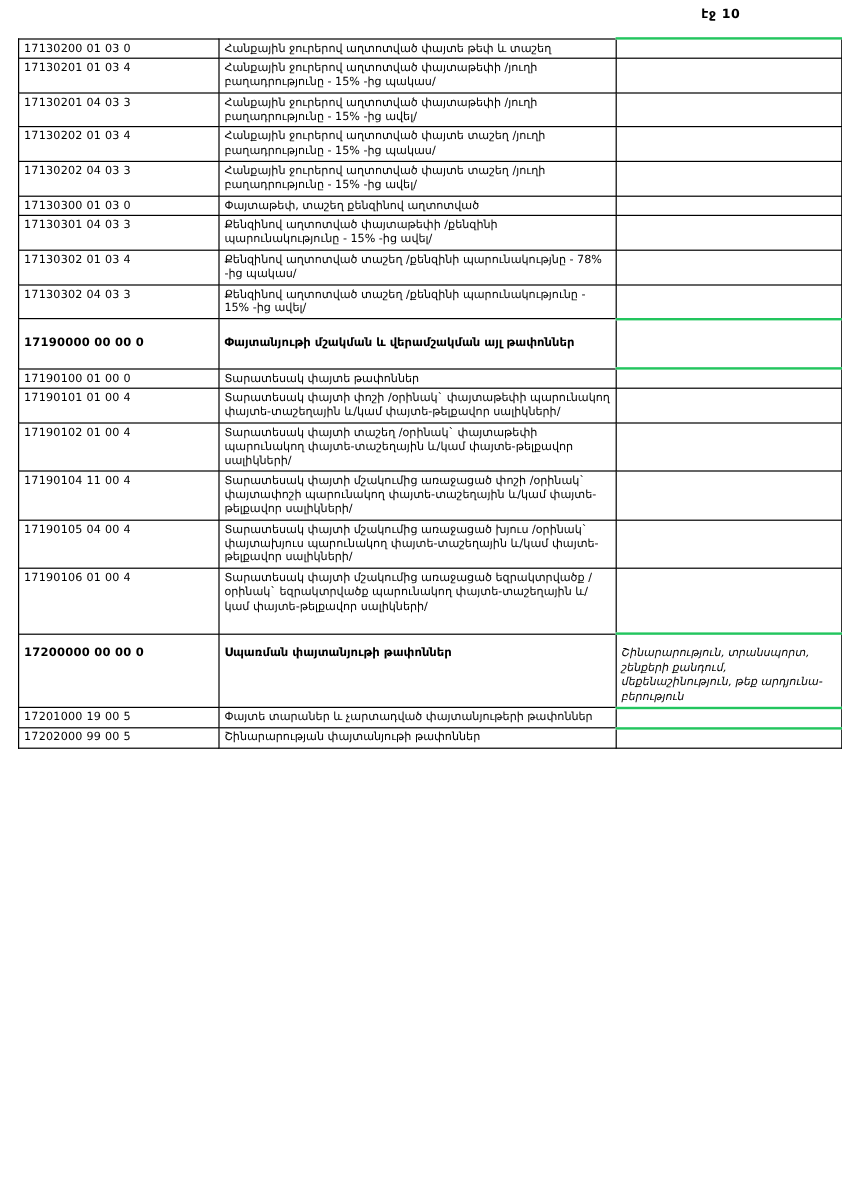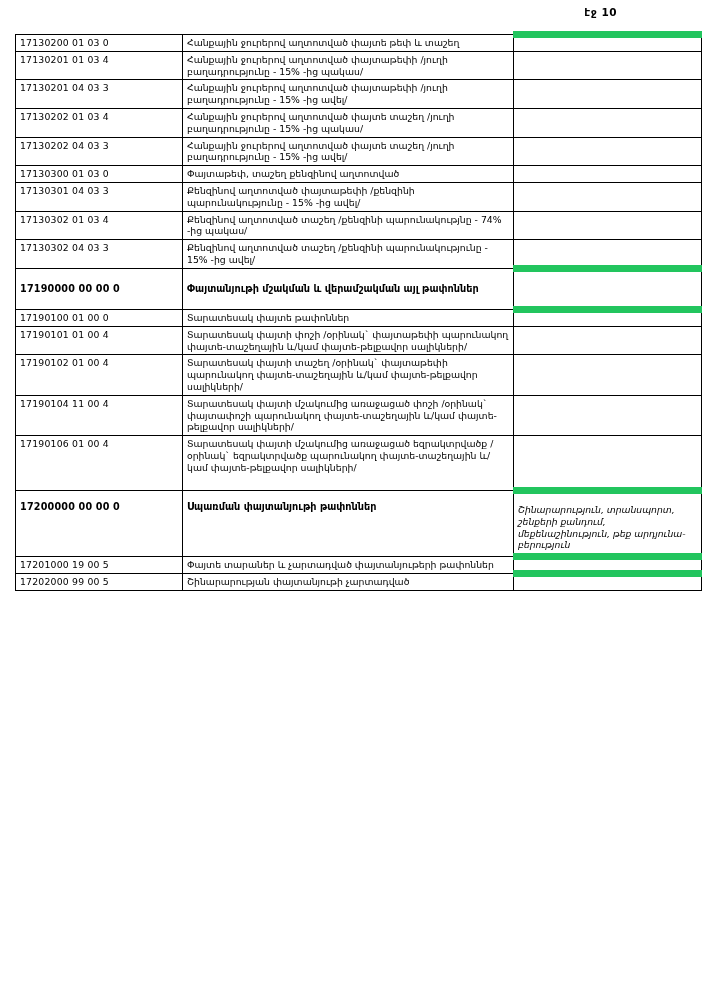--- a/index.html
+++ b/index.html
@@ -67,21 +67,21 @@
   tr.group td.name { font-size: 9.7px; margin-left: 20px; }
 
   td.note.multi {
     font-style: italic;
     font-size: 9.2px;
     line-height: 1.3;
   }
   
   td.note { border-left: 1px solid #000; }
   td.note.dashedtop { border-top: 1px dashed #555; }
-  td.note.nodash { border-top: 7px solid #22c55e; }
+  td.note.nodash { border-top: 2px solid #22c55e; }
 </style>
 </head>
 <body>
 
 <div class="page">
 
   <div class="page-header">էջ 10</div>
 
   <table class="reg">
     <colgroup>
@@ -129,21 +129,21 @@
 
 
       <tr>
         <td class="code">17130301 04 03 3</td>
         <td class="name">Քենզինով աղտոտված փայտաթեփի /քենզինի պարունակությունը - 15% -ից ավել/</td>
         <td class="note dashedtop"></td>
       </tr>
 
       <tr>
         <td class="code">17130302 01 03 4</td>
-        <td class="name">Քենզինով աղտոտված տաշեղ /քենզինի պարունակությնը - 74% -ից պակաս/</td>
+        <td class="name">Քենզինով աղտոտված տաշեղ /քենզինի պարունակությնը - 78% -ից պակաս/</td>
         <td class="note dashedtop"></td>
       </tr>
 
       <tr>
         <td class="code">17130302 04 03 3</td>
         <td class="name">Քենզինով աղտոտված տաշեղ /քենզինի պարունակությունը - 15% -ից ավել/</td>
         <td class="note dashedtop"></td>
       </tr>
 
       <tr class="group">
@@ -170,20 +170,25 @@
         <td class="note dashedtop"></td>
       </tr>
 
 
       <tr>
         <td class="code">17190104 11 00 4</td>
         <td class="name">Տարատեսակ փայտի մշակումից առաջացած փոշի /օրինակ` փայտափոշի պարունակող փայտե-տաշեղային և/կամ փայտե-թելքավոր սալիկների/</td>
         <td class="note dashedtop"></td>
       </tr>
 
+      <tr>
+        <td class="code">17190105 04 00 4</td>
+        <td class="name">Տարատեսակ փայտի մշակումից առաջացած խյուս /օրինակ` փայտախյուս պարունակող փայտե-տաշեղային և/կամ փայտե-թելքավոր սալիկների/</td>
+        <td class="note dashedtop"></td>
+      </tr>
 
       <tr>
         <td class="code" style="padding-bottom:16px;">17190106 01 00 4</td>
         <td class="name" style="padding-bottom:16px;">Տարատեսակ փայտի մշակումից առաջացած եզրակտրվածք /օրինակ` եզրակտրվածք պարունակող փայտե-տաշեղային և/կամ փայտե-թելքավոր սալիկների/</td>
         <td class="note dashedtop"></td>
       </tr>
 
       <tr class="group">
         <td class="code" style="padding-top:10px;padding-bottom:20px;">17200000 00 00 0</td>
         <td class="name" style="padding-top:10px;padding-bottom:20px;">Սպառման փայտանյութի թափոններ</td>
@@ -191,20 +196,20 @@
       </tr>
 
       <tr>
         <td class="code">17201000 19 00 5</td>
         <td class="name">Փայտե տարաներ և չարտադված փայտանյութերի թափոններ</td>
         <td class="note nodash"></td>
       </tr>
 
       <tr>
         <td class="code">17202000 99 00 5</td>
-        <td class="name">Շինարարության փայտանյութի չարտադված</td>
+        <td class="name">Շինարարության փայտանյութի թափոններ</td>
         <td class="note nodash"></td>
       </tr>
 
     </tbody>
   </table>
 
 </div>
 
 </body></html>

